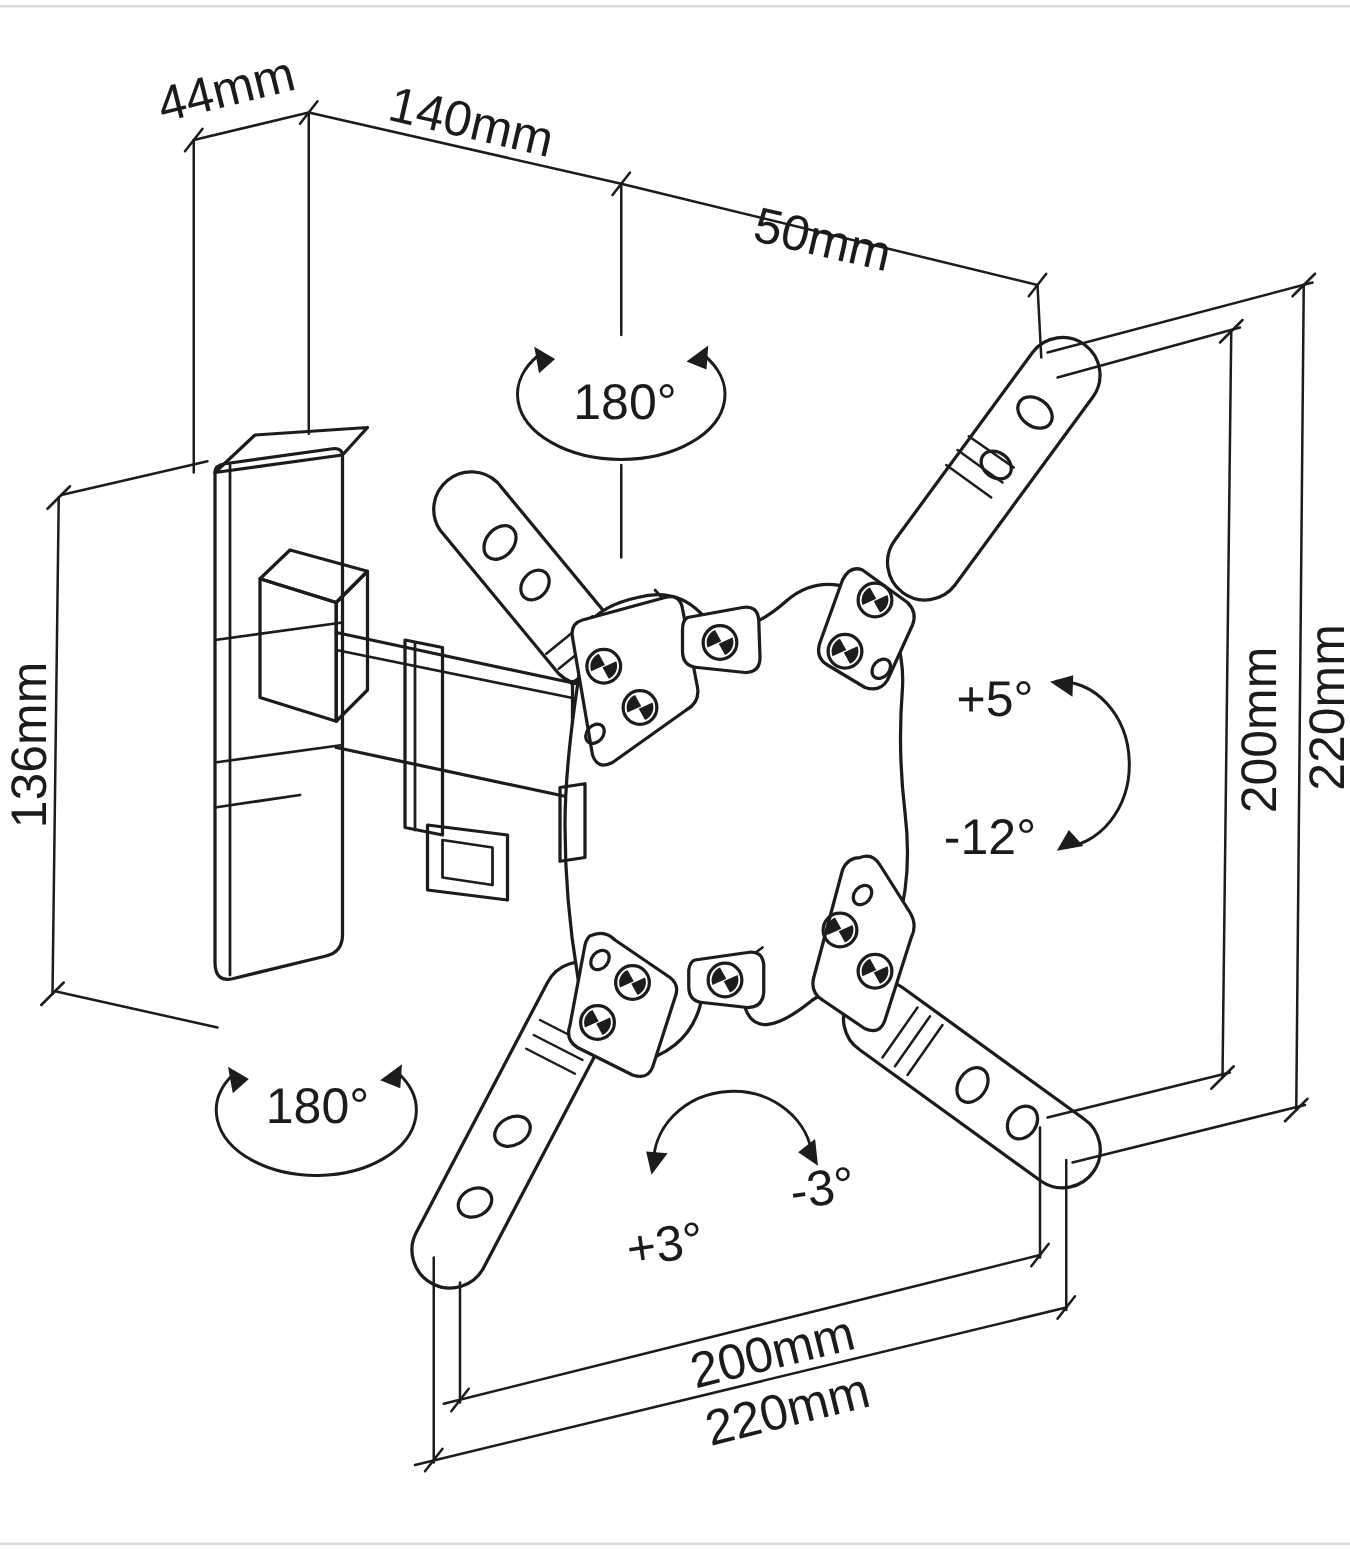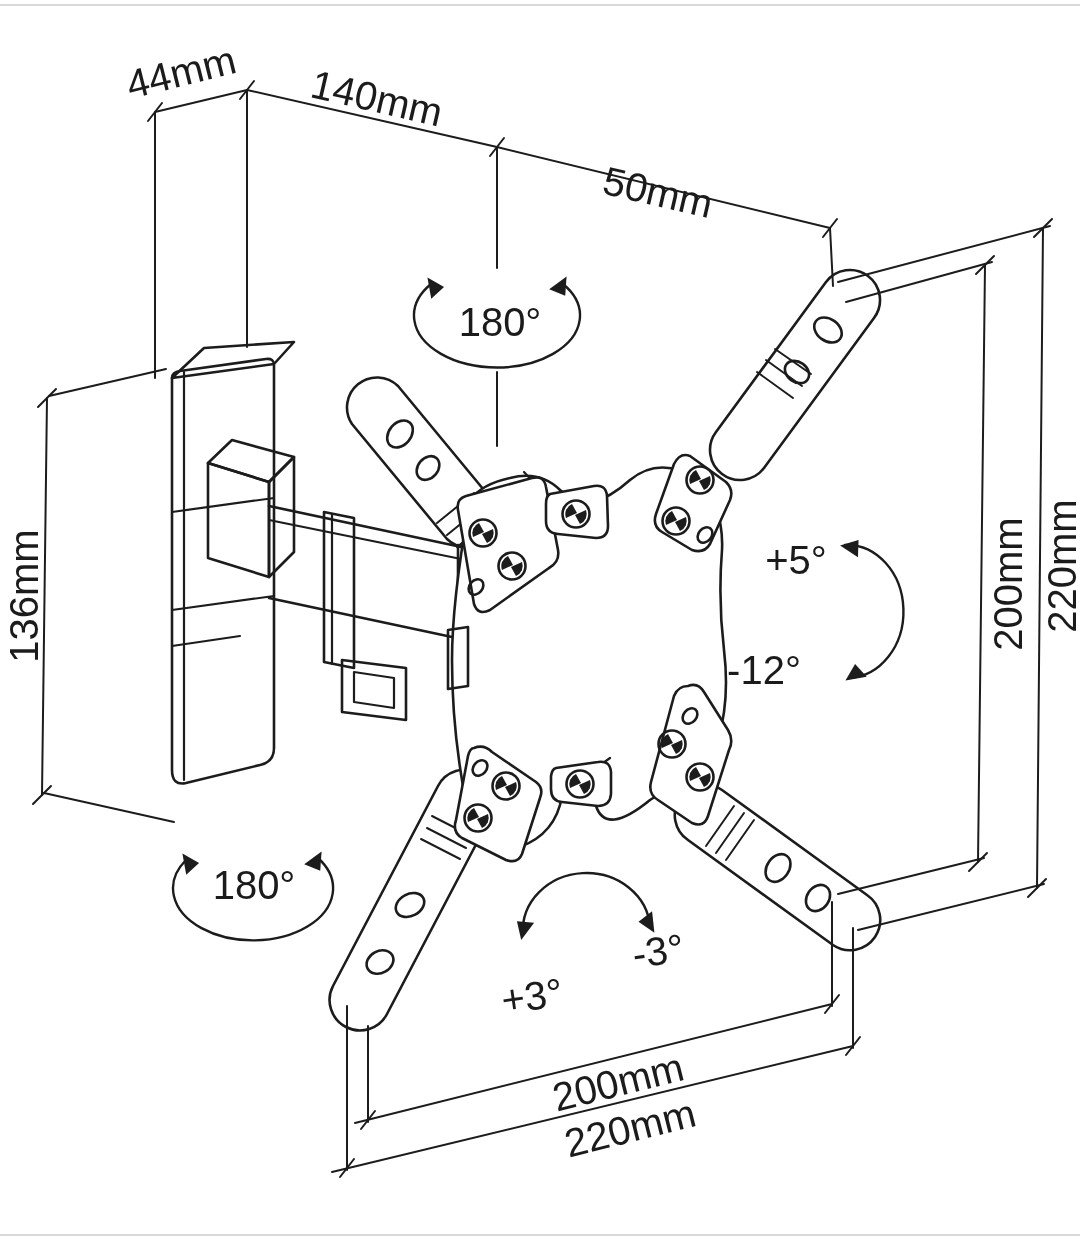--- a/index.html
+++ b/index.html
@@ -222,21 +222,21 @@
       </g>
     </g>
   </svg>
 
   <div class="dim-label" style="left:181px;top:72px;transform:translate(-50%,-50%) rotate(-14deg);">44mm</div>
   <div class="dim-label" style="left:377px;top:98px;transform:translate(-50%,-50%) rotate(13deg);">140mm</div>
   <div class="dim-label" style="left:658px;top:192px;transform:translate(-50%,-50%) rotate(13deg);">50mm</div>
   <div class="dim-label" style="left:500px;top:322px;transform:translate(-50%,-50%);">180°</div>
   <div class="dim-label" style="left:24px;top:596px;transform:translate(-50%,-50%) rotate(-90deg);">136mm</div>
   <div class="dim-label" style="left:796px;top:560px;transform:translate(-50%,-50%);">+5°</div>
-  <div class="dim-label" style="left:764px;top:670px;transform:translate(-50%,-50%);">-12°</div>
+  <div class="dim-label" style="left:792px;top:670px;transform:translate(-50%,-50%);">-12°</div>
   <div class="dim-label" style="left:1008px;top:584px;transform:translate(-50%,-50%) rotate(-90deg);">200mm</div>
   <div class="dim-label" style="left:1062px;top:566px;transform:translate(-50%,-50%) rotate(-90deg);">220mm</div>
   <div class="dim-label" style="left:254px;top:885px;transform:translate(-50%,-50%);">180°</div>
   <div class="dim-label" style="left:532px;top:996px;transform:translate(-50%,-50%) rotate(-8deg);">+3°</div>
   <div class="dim-label" style="left:658px;top:951px;transform:translate(-50%,-50%) rotate(-8deg);">-3°</div>
   <div class="dim-label" style="left:618px;top:1082px;transform:translate(-50%,-50%) rotate(-14deg);">200mm</div>
   <div class="dim-label" style="left:630px;top:1128px;transform:translate(-50%,-50%) rotate(-14deg);">220mm</div>
 
 </div>
 

